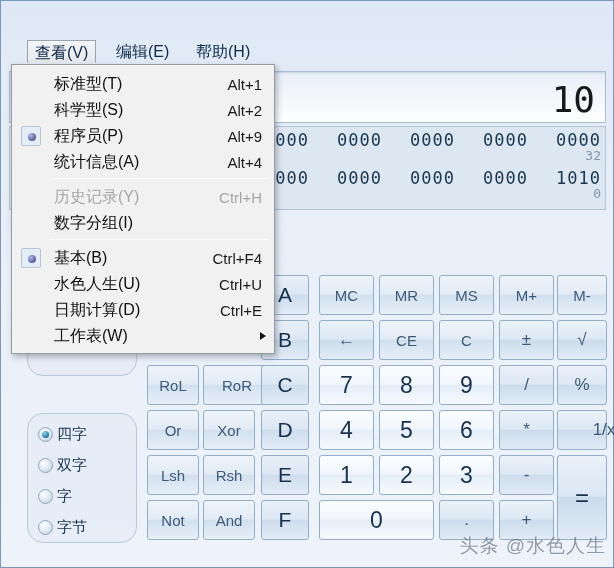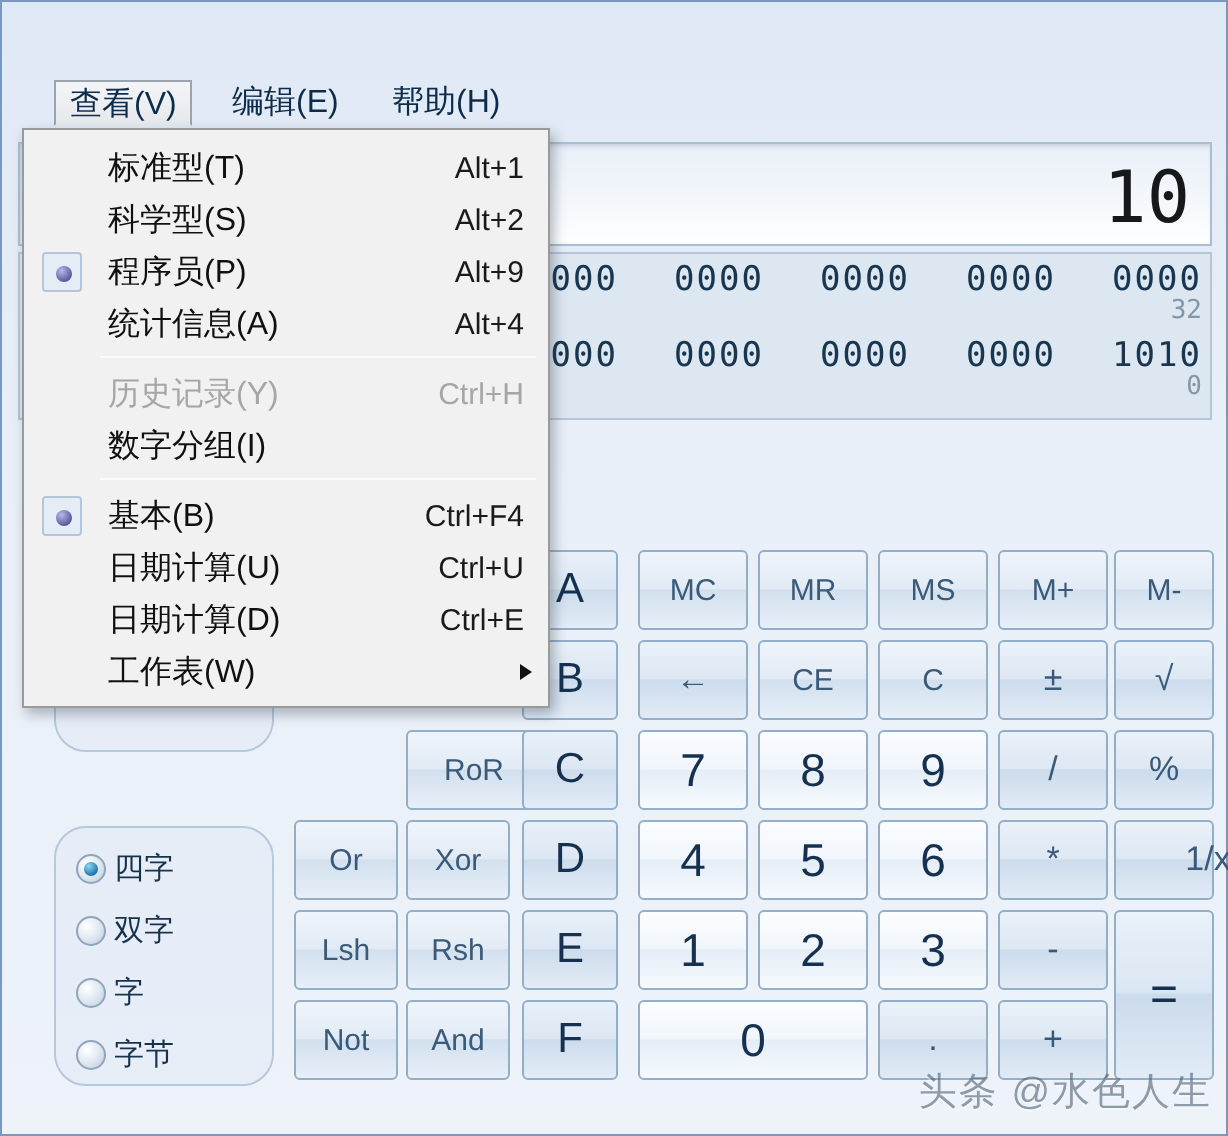--- a/index.html
+++ b/index.html
@@ -275,20 +275,21 @@
     <div class="radio-item" style="top:69px;">
       <span class="rdot"></span>
       <span>字</span>
     </div>
     <div class="radio-item" style="top:100px;">
       <span class="rdot"></span>
       <span>字节</span>
     </div>
   </div>
 
+  <div class="kbtn small" style="left:146px;top:364px;width:52px;height:40px;">RoL</div>
   <div class="kbtn small" style="left:202px;top:364px;width:68px;height:40px;">RoR</div>
   <div class="kbtn small" style="left:146px;top:409px;width:52px;height:40px;">Or</div>
   <div class="kbtn small" style="left:202px;top:409px;width:52px;height:40px;">Xor</div>
   <div class="kbtn small" style="left:146px;top:454px;width:52px;height:40px;">Lsh</div>
   <div class="kbtn small" style="left:202px;top:454px;width:52px;height:40px;">Rsh</div>
   <div class="kbtn small" style="left:146px;top:499px;width:52px;height:40px;">Not</div>
   <div class="kbtn small" style="left:202px;top:499px;width:52px;height:40px;">And</div>
 
   <div class="kbtn hex" style="left:260px;top:274px;width:48px;height:40px;">A</div>
   <div class="kbtn hex" style="left:260px;top:319px;width:48px;height:40px;">B</div>
@@ -367,21 +368,21 @@
     </div>
 
     <div class="msep" style="top:174px;"></div>
 
     <div class="mi" style="top:180px;">
       <span class="radiobox"></span>
       <span class="mlabel">基本(B)</span>
       <span class="maccel">Ctrl+F4</span>
     </div>
     <div class="mi" style="top:206px;">
-      <span class="mlabel">日期计算(U)</span>
+      <span class="mlabel">水色人生(U)</span>
       <span class="maccel">Ctrl+U</span>
     </div>
     <div class="mi" style="top:232px;">
       <span class="mlabel">日期计算(D)</span>
       <span class="maccel">Ctrl+E</span>
     </div>
     <div class="mi" style="top:258px;">
       <span class="mlabel">工作表(W)</span>
       <span class="subarrow"></span>
     </div>

